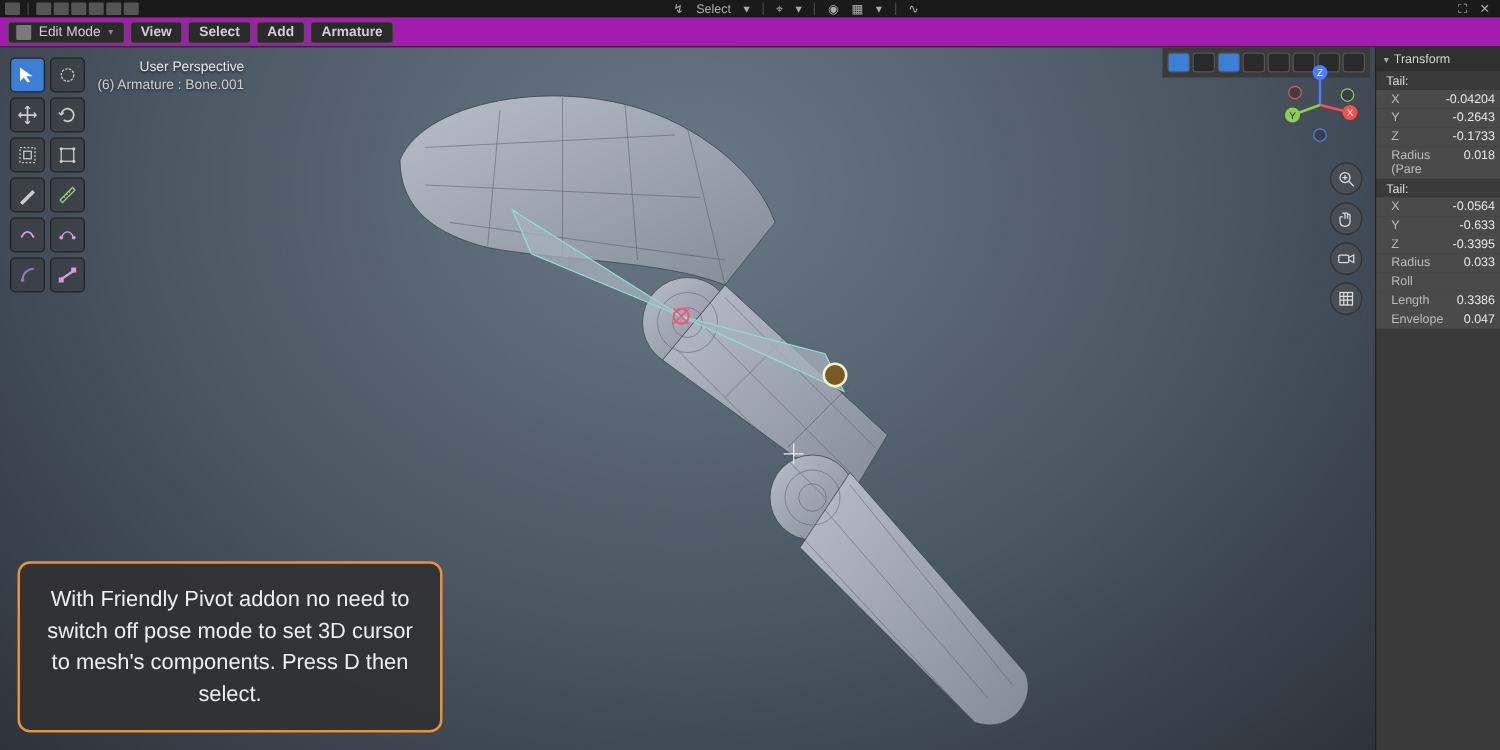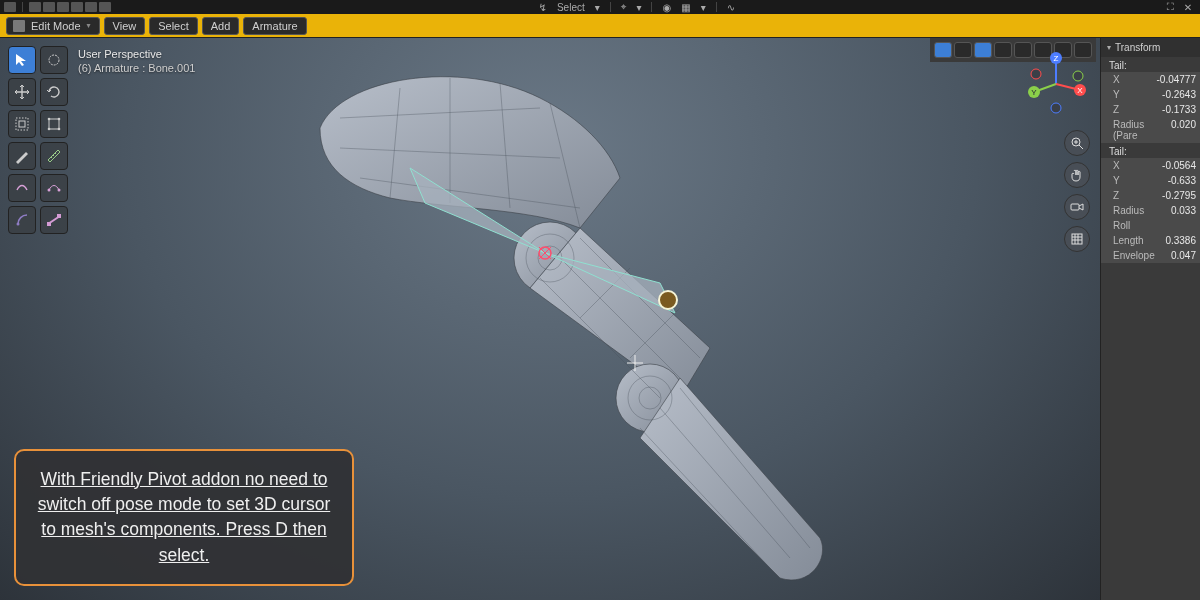--- a/index.html
+++ b/index.html
@@ -21,43 +21,43 @@
     padding: 0 4px; gap: 2px;
   }
   .topstrip .ticon { width: 12px; height: 10px; background:#555; border-radius:1px; }
   .topstrip .sep { width:1px; height:10px; background:#444; margin:0 4px; }
   .topstrip .spacer { flex:1; }
   .topstrip .lbl { font-size:10px; color:#aaa; padding:0 4px; }
 
   
   .header2 {
     height: 24px; width: 100%;
-    background: #eab308;
+    background: #a21caf;
     border-bottom:1px solid #222;
     display:flex; align-items:center; gap:4px; padding:0 6px;
   }
   .mode-dd {
     display:flex; align-items:center; gap:6px;
     background:#2a2a2a; border:1px solid #555;
     border-radius:3px; padding:2px 8px 2px 6px; height:18px;
   }
   .mode-dd .micon { width:12px;height:12px;background:#7a7a7a;border-radius:1px; }
   .mode-dd .chev { font-size:8px; color:#888; }
   .hbtn {
     background:#2a2a2a; border:1px solid #555; border-radius:3px;
-    padding:2px 8px; height:18px; display:flex; align-items:center;
+    padding:2px 8px; height:18px; display:flex; align-items:center;font-weight:bold;
   }
 
   
   .viewport {
     position:absolute; left:0; top:38px; right:100px; bottom:0;
     background: radial-gradient(ellipse at 50% 20%, #6a7886 0%, #4a5662 55%, #2d333a 100%);
     overflow:hidden;
   }
-  .vp-text { position:absolute; left:78px; top:10px; font-size:11px; color:#e8e8e8; text-shadow:0 1px 2px #0008; }
+  .vp-text { position:absolute; left:78px; top:10px; font-size:11px; color:#e8e8e8; text-shadow:0 1px 2px #0008;text-align:right; }
   .vp-text .l2 { color:#cfcfcf; margin-top:2px; }
 
   
   .toolcol {
     position:absolute; left:8px; top:8px;
     display:flex; flex-direction:column; gap:4px;
   }
   .trow { display:flex; gap:4px; }
   .tool {
     width:28px; height:28px; border-radius:4px;
@@ -79,21 +79,21 @@
   .shadebar .sb { width:18px;height:16px;border-radius:3px;background:#2a2a2a;border:1px solid #555; }
   .shadebar .sb.on { background:#3d7fd6; }
 
   
   .callout {
     position:absolute; left:14px; bottom:14px;
     width:340px;
     background:#303235f2;
     border:2px solid #e8913a; border-radius:10px;
     padding:16px 18px;
-    font-size:17.5px; line-height:1.45; text-align:center; color:#efefef;text-decoration:underline;
+    font-size:17.5px; line-height:1.45; text-align:center; color:#efefef;
   }
 
   
   .obj { position:absolute; left:280px; top:20px; }
 
   
   .npanel {
     position:absolute; right:0; top:38px; width:100px; bottom:0;
     background:#3a3a3a; border-left:1px solid #222;
     font-size:10px;
@@ -358,46 +358,46 @@
 </div>
 
 <div class="npanel">
   <div class="np-head">
     <span class="tri">▾</span>
     <span>Transform</span>
   </div>
   <div class="np-sub">Tail:</div>
   <div class="np-row hl">
       <span class="np-lab">X</span>
-      <span class="np-val">-0.04777</span>
+      <span class="np-val">-0.04204</span>
     </div>
   <div class="np-row hl">
       <span class="np-lab">Y</span>
       <span class="np-val">-0.2643</span>
     </div>
   <div class="np-row hl">
       <span class="np-lab">Z</span>
       <span class="np-val">-0.1733</span>
     </div>
   <div class="np-row hl">
       <span class="np-lab">Radius (Pare</span>
-      <span class="np-val">0.020</span>
+      <span class="np-val">0.018</span>
     </div>
   <div class="np-sub">Tail:</div>
   <div class="np-row hl">
       <span class="np-lab">X</span>
       <span class="np-val">-0.0564</span>
     </div>
   <div class="np-row hl">
       <span class="np-lab">Y</span>
       <span class="np-val">-0.633</span>
     </div>
   <div class="np-row hl">
       <span class="np-lab">Z</span>
-      <span class="np-val">-0.2795</span>
+      <span class="np-val">-0.3395</span>
     </div>
   <div class="np-row hl">
       <span class="np-lab">Radius</span>
       <span class="np-val">0.033</span>
     </div>
   <div class="np-row hl">
       <span class="np-lab">Roll</span>
       <span class="np-val"></span>
     </div>
   <div class="np-row hl">

